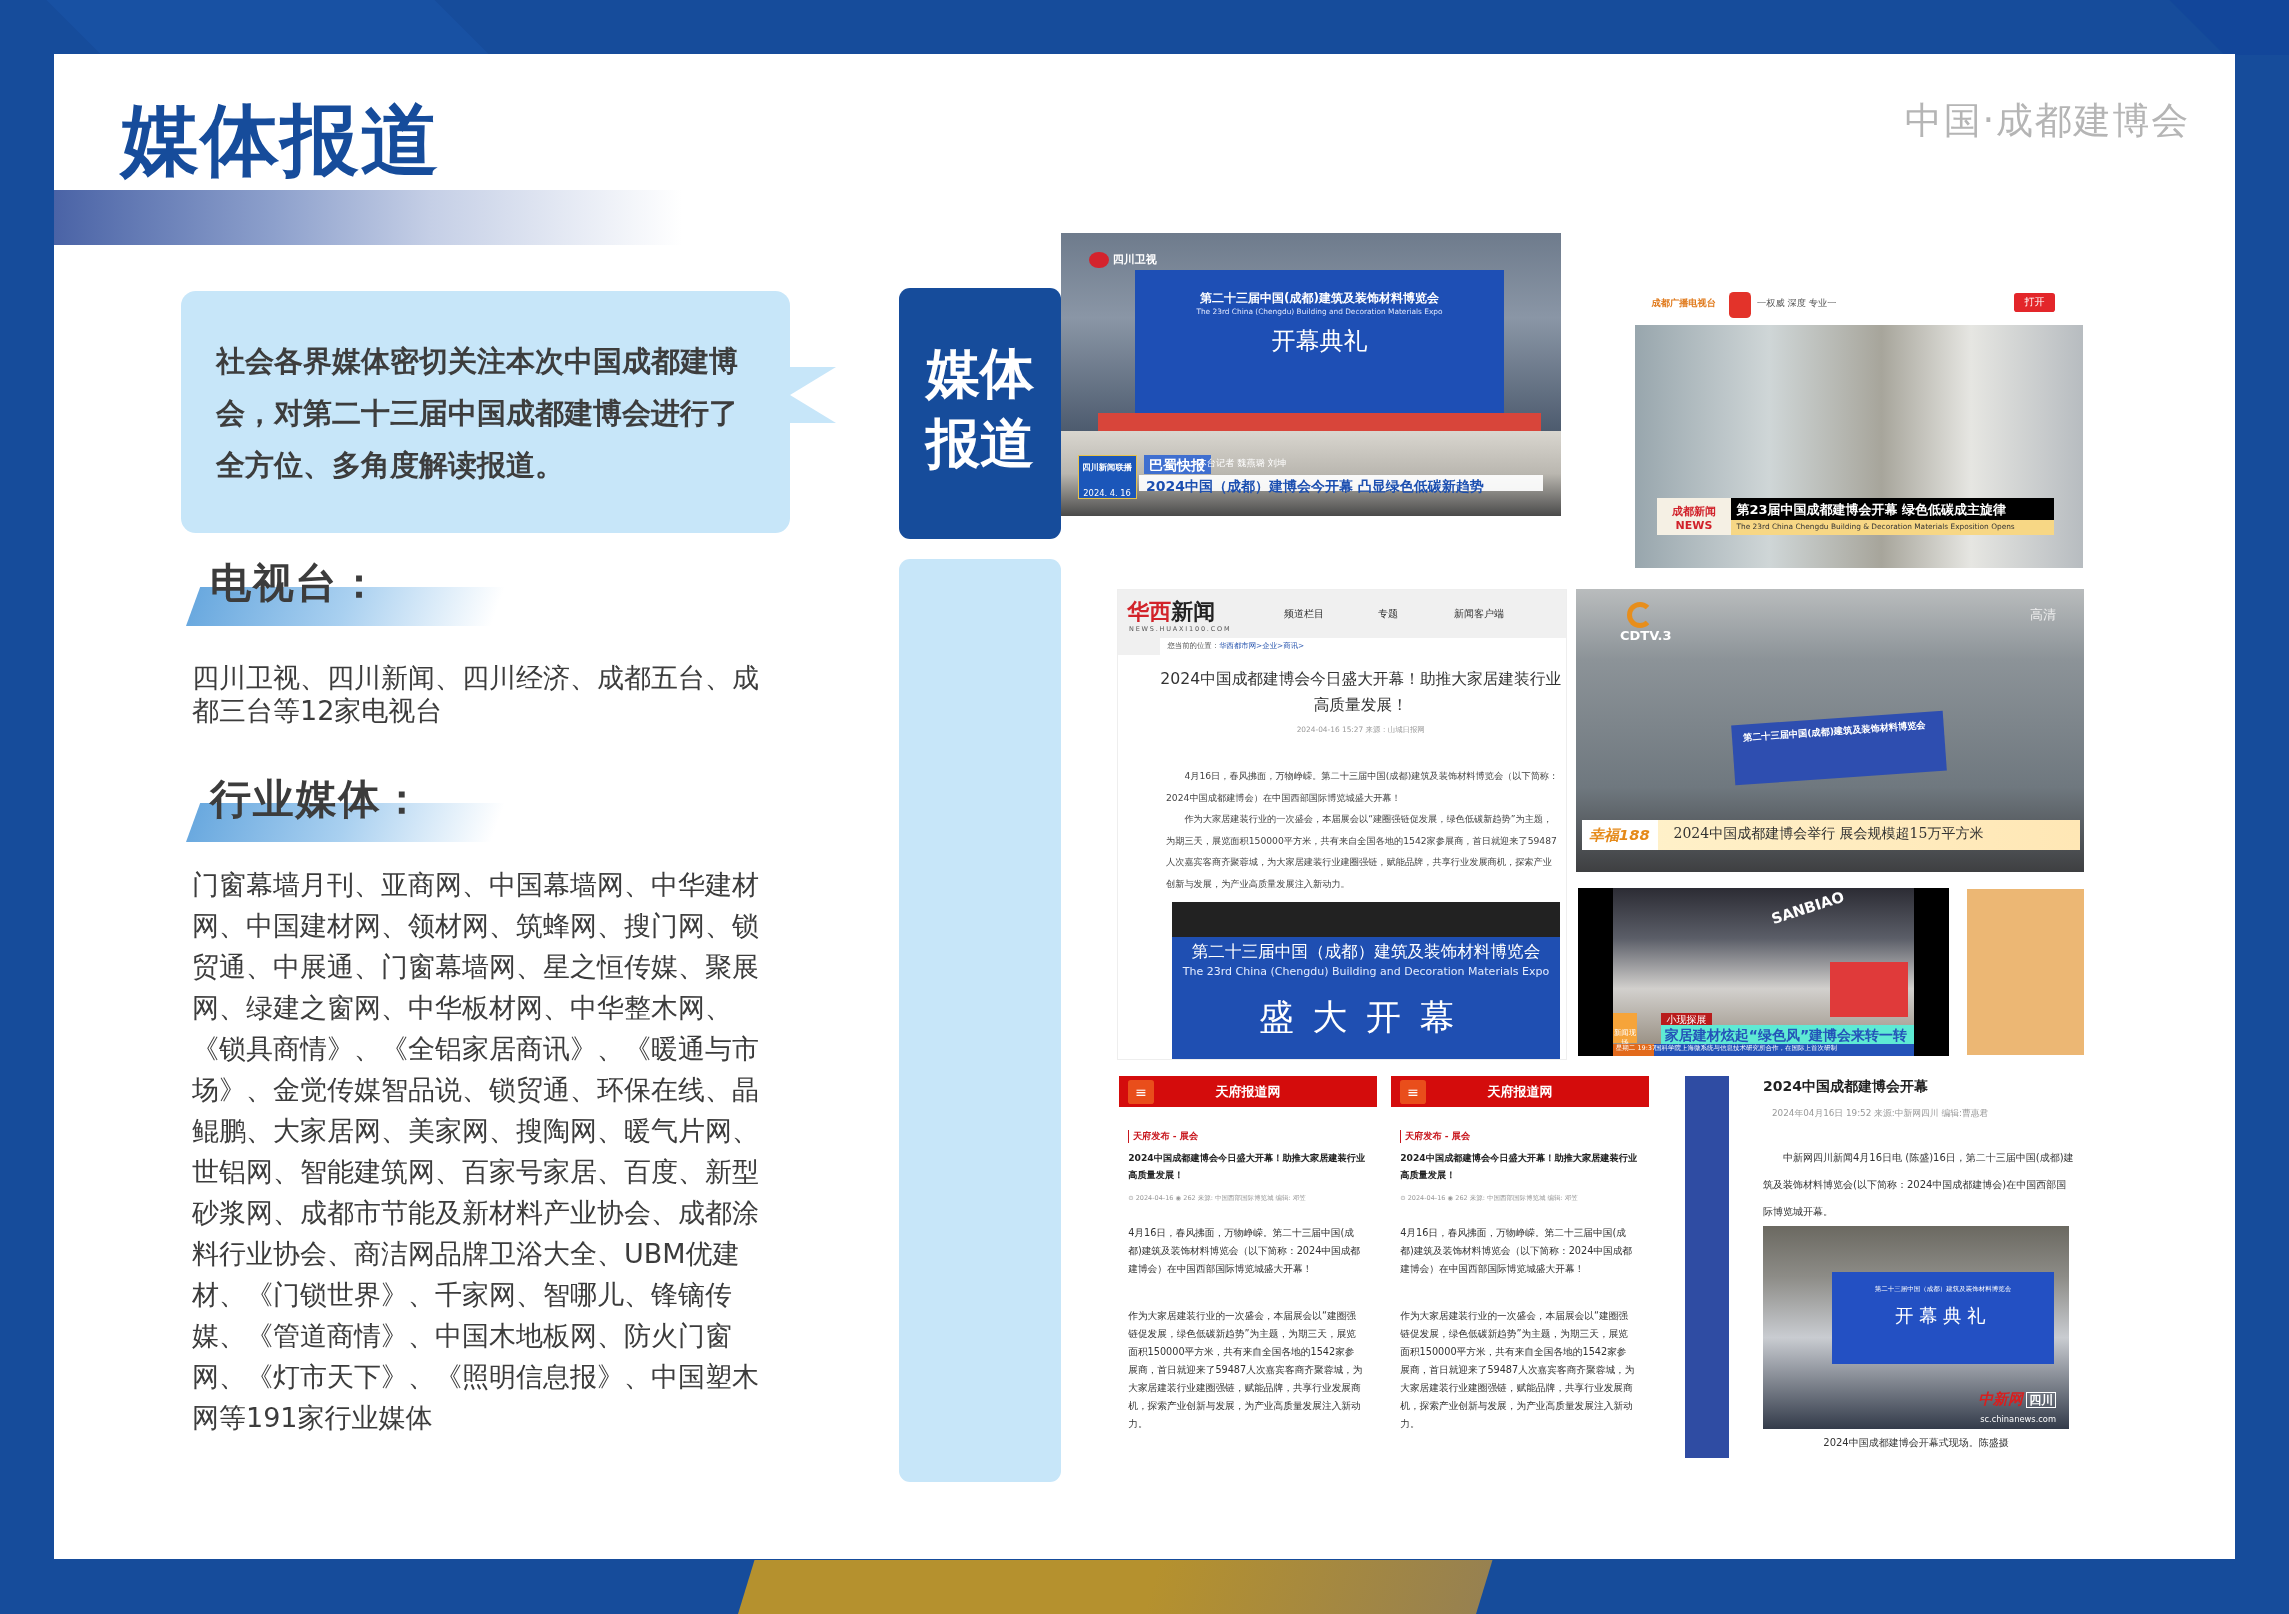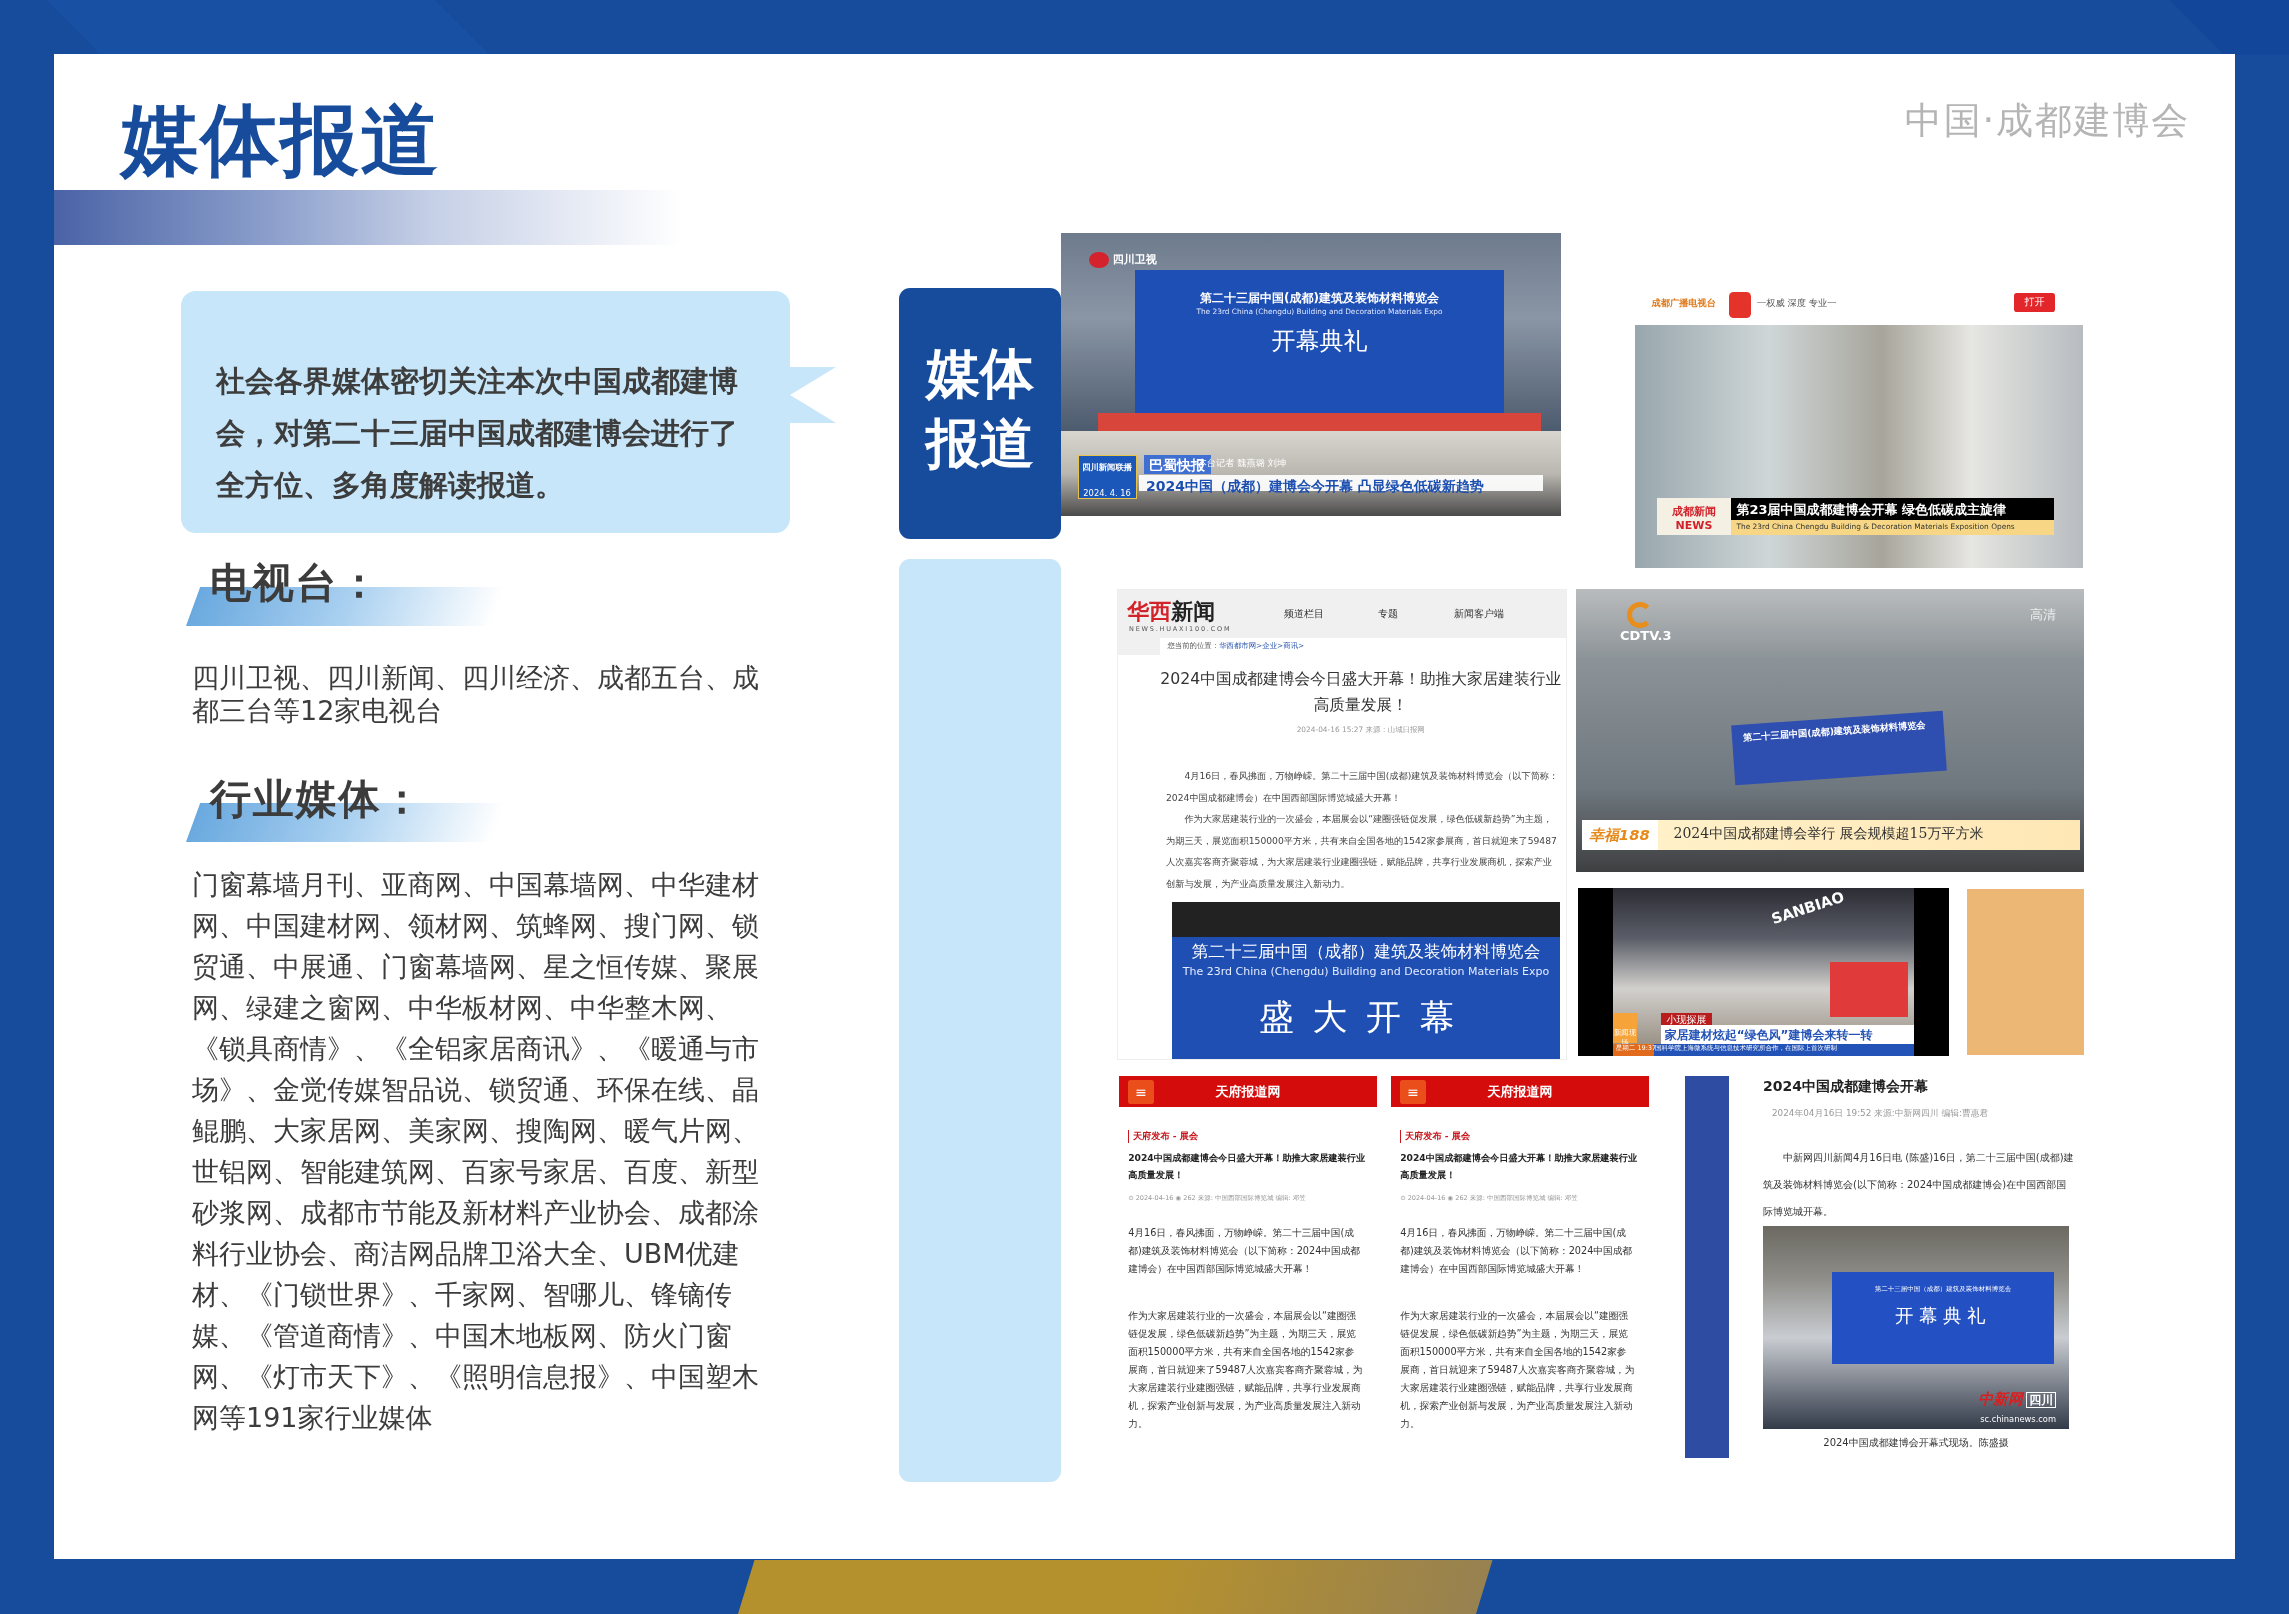--- a/index.html
+++ b/index.html
@@ -6,21 +6,21 @@
   html,body{width:2290px;height:1614px;overflow:hidden;background:#164c9b;}
   body{font-family:"DejaVu Sans","Liberation Sans",sans-serif;position:relative;}
   .frame{position:absolute;left:0;top:0;width:2290px;height:1614px;background:#164c9b;overflow:hidden;}
   .frame .diag1{position:absolute;left:74px;top:0;width:388px;height:55px;background:#1a55a8;transform:skewX(45deg);opacity:.6;}
   .frame .diag2{position:absolute;left:2197px;top:0;width:129px;height:55px;background:#12459a;transform:skewX(45deg);opacity:.8;}
   .frame .gold{position:absolute;left:738px;top:1560px;width:738px;height:54px;background:linear-gradient(90deg,#b5912e 0%,#b5912e 55%,#978150 100%);transform:skewX(-17deg);transform-origin:left bottom;}
   .page{position:absolute;left:54px;top:54px;width:2181px;height:1505px;background:#fff;overflow:hidden;}
   .page-title{position:absolute;left:67px;top:35px;font-size:78px;font-weight:bold;color:#164c9b;letter-spacing:1.8px;font-family:"DejaVu Sans",sans-serif;}
   .title-band{position:absolute;left:0;top:136px;width:628px;height:55px;background:linear-gradient(90deg,#4a63a6 0%,#8da0cc 35%,#c5cfe6 60%,#ffffff 100%);}
   .brand{position:absolute;right:45px;top:42px;font-size:37px;color:#b5b5b5;letter-spacing:1.8px;}
-  .bubble{position:absolute;left:127px;top:237px;width:609px;height:242px;background:#c7e6f9;border-radius:14.8px;padding:64px 24px 0 35px;}
+  .bubble{position:absolute;left:127px;top:237px;width:609px;height:242px;background:#c7e6f9;border-radius:14.8px;padding:44px 24px 0 35px;}
   .bubble-tail{position:absolute;left:736px;top:341px;width:0;height:0;border-top:28px solid transparent;border-bottom:0 solid transparent;border-left:46px solid #c7e6f9;}
   .bubble-tail2{position:absolute;left:736px;top:313px;width:0;height:0;border-bottom:0;border-top:28px solid transparent;border-left:46px solid #c7e6f9;transform:scaleY(-1);}
   .bubble p{font-size:29px;font-weight:bold;color:#3d3d3d;line-height:52px;}
   .sec-head{position:absolute;left:132px;height:39px;width:480px;}
   .sec-head .bar{position:absolute;left:0;top:0;width:305px;height:39px;background:linear-gradient(90deg,#6aa9df 0%,#a9d0f0 50%,#ffffff 100%);transform:skewX(-20deg);transform-origin:left bottom;}
   .sec-head .label{position:absolute;left:24px;top:-31px;font-size:41px;font-weight:bold;color:#3c3c3c;letter-spacing:1.8px;}
   .body-text{position:absolute;left:138px;width:591px;font-size:27px;color:#3c3c3c;}
   .tv-text{top:607px;line-height:33px;}
   .ind-text{top:810px;line-height:41px;}
   .side-tag{position:absolute;left:845px;top:234px;width:162px;height:251px;background:#164c9b;border-radius:11px;color:#fff;font-size:54px;font-weight:bold;text-align:center;line-height:70px;padding-top:51px;}
@@ -75,21 +75,21 @@
   .tv3 .hd{position:absolute;right:28px;top:16.6px;color:#eee;font-size:13px;}
   .tv3 .bar3{position:absolute;left:5.5px;top:231px;width:498px;height:29.5px;background:linear-gradient(90deg,#fff2cc,#ffe7b5);}
   .tv3 .bar3 .l{position:absolute;left:0;top:0;width:76px;height:29.5px;background:#fff;color:#e58a1a;font-size:14.8px;font-weight:bold;font-style:italic;text-align:center;line-height:29.5px;}
   .tv3 .bar3 .t{position:absolute;left:92px;top:4.6px;font-size:14px;color:#333;font-family:"DejaVu Serif",serif;white-space:nowrap;}
   .tv4{left:1578px;top:888px;width:371px;height:168px;background:#000;}
   .tv4 .pic{position:absolute;left:35px;top:0;width:301px;height:168px;background:linear-gradient(180deg,#2c2c34 0%,#5b5e68 30%,#d2d0cd 60%,#8f8577 100%);}
   .tv4 .sanbiao{position:absolute;left:157px;top:11px;color:#fff;font-size:14.8px;font-weight:bold;transform:rotate(-18deg);}
   .tv4 .redbox{position:absolute;left:217px;top:74px;width:78px;height:55px;background:#e03a3a;}
   .tv4 .lw{position:absolute;left:35px;top:125px;width:301px;height:43px;}
   .tv4 .lw .k{position:absolute;left:48px;top:0;height:12px;background:#b91c1c;color:#fff;font-size:10px;padding:0 5.5px;}
-  .tv4 .lw .h{position:absolute;left:48px;top:12px;right:0;height:20px;background:#ffffff;color:#2453b8;font-size:12px;font-weight:bold;padding:1.8px 3.7px;white-space:nowrap;}
+  .tv4 .lw .h{position:absolute;left:48px;top:12px;right:0;height:20px;background:#5eead4;color:#2453b8;font-size:14px;font-weight:bold;padding:1.8px 3.7px;white-space:nowrap;}
   .tv4 .lw .tick{position:absolute;left:0;top:31px;right:0;height:12px;background:#2453b8;color:#fff;font-size:6.5px;white-space:nowrap;padding-left:42px;overflow:hidden;}
   .tv4 .lw .tick b{position:absolute;left:0;top:0;width:41px;height:12px;background:#e26a1c;font-weight:normal;padding-left:2.8px;}
   .tv4 .lw .lg{position:absolute;left:0;top:0;width:24px;height:30px;background:#f6a43a;color:#fff;font-size:7.4px;text-align:center;padding-top:14.8px;}
   .orange{left:1967px;top:889px;width:117px;height:166px;background:#ecb774;}
   .web2{top:1076px;width:258px;height:388px;background:#fff;}
   .web2 .hdr{position:absolute;left:0;top:0;width:100%;height:31px;background:#d40c0c;}
   .web2 .hdr .menu{position:absolute;left:9.2px;top:3.7px;width:26px;height:24px;background:#e94e1b;border-radius:2.8px;color:#fff;font-size:14px;text-align:center;line-height:24px;}
   .web2 .hdr .name{position:absolute;left:0;width:100%;top:6.5px;text-align:center;color:#fff;font-size:13px;font-weight:bold;}
   .web2 .cat{position:absolute;left:9.2px;top:54px;font-size:9.2px;font-weight:bold;color:#c8161d;border-left:1.8px solid #c8161d;padding-left:3.7px;}
   .web2 .t{position:absolute;left:9.2px;top:74px;right:11px;font-size:9.2px;font-weight:bold;color:#222;line-height:16.6px;}

